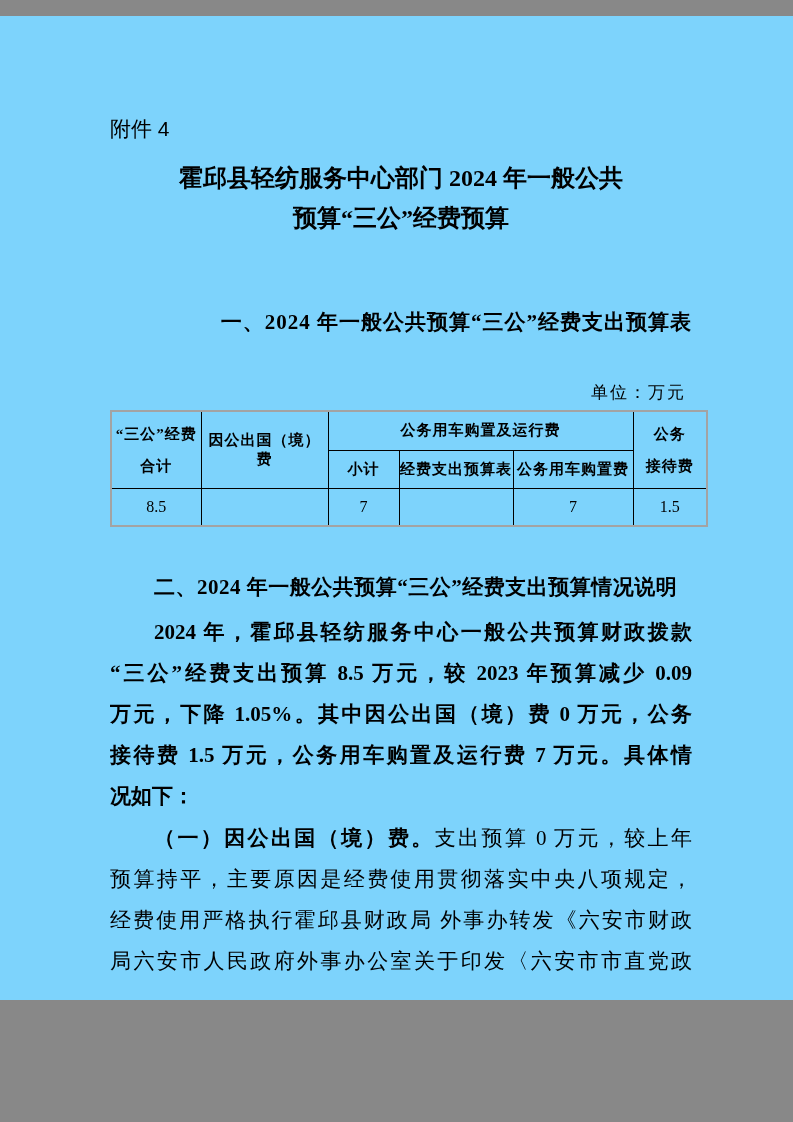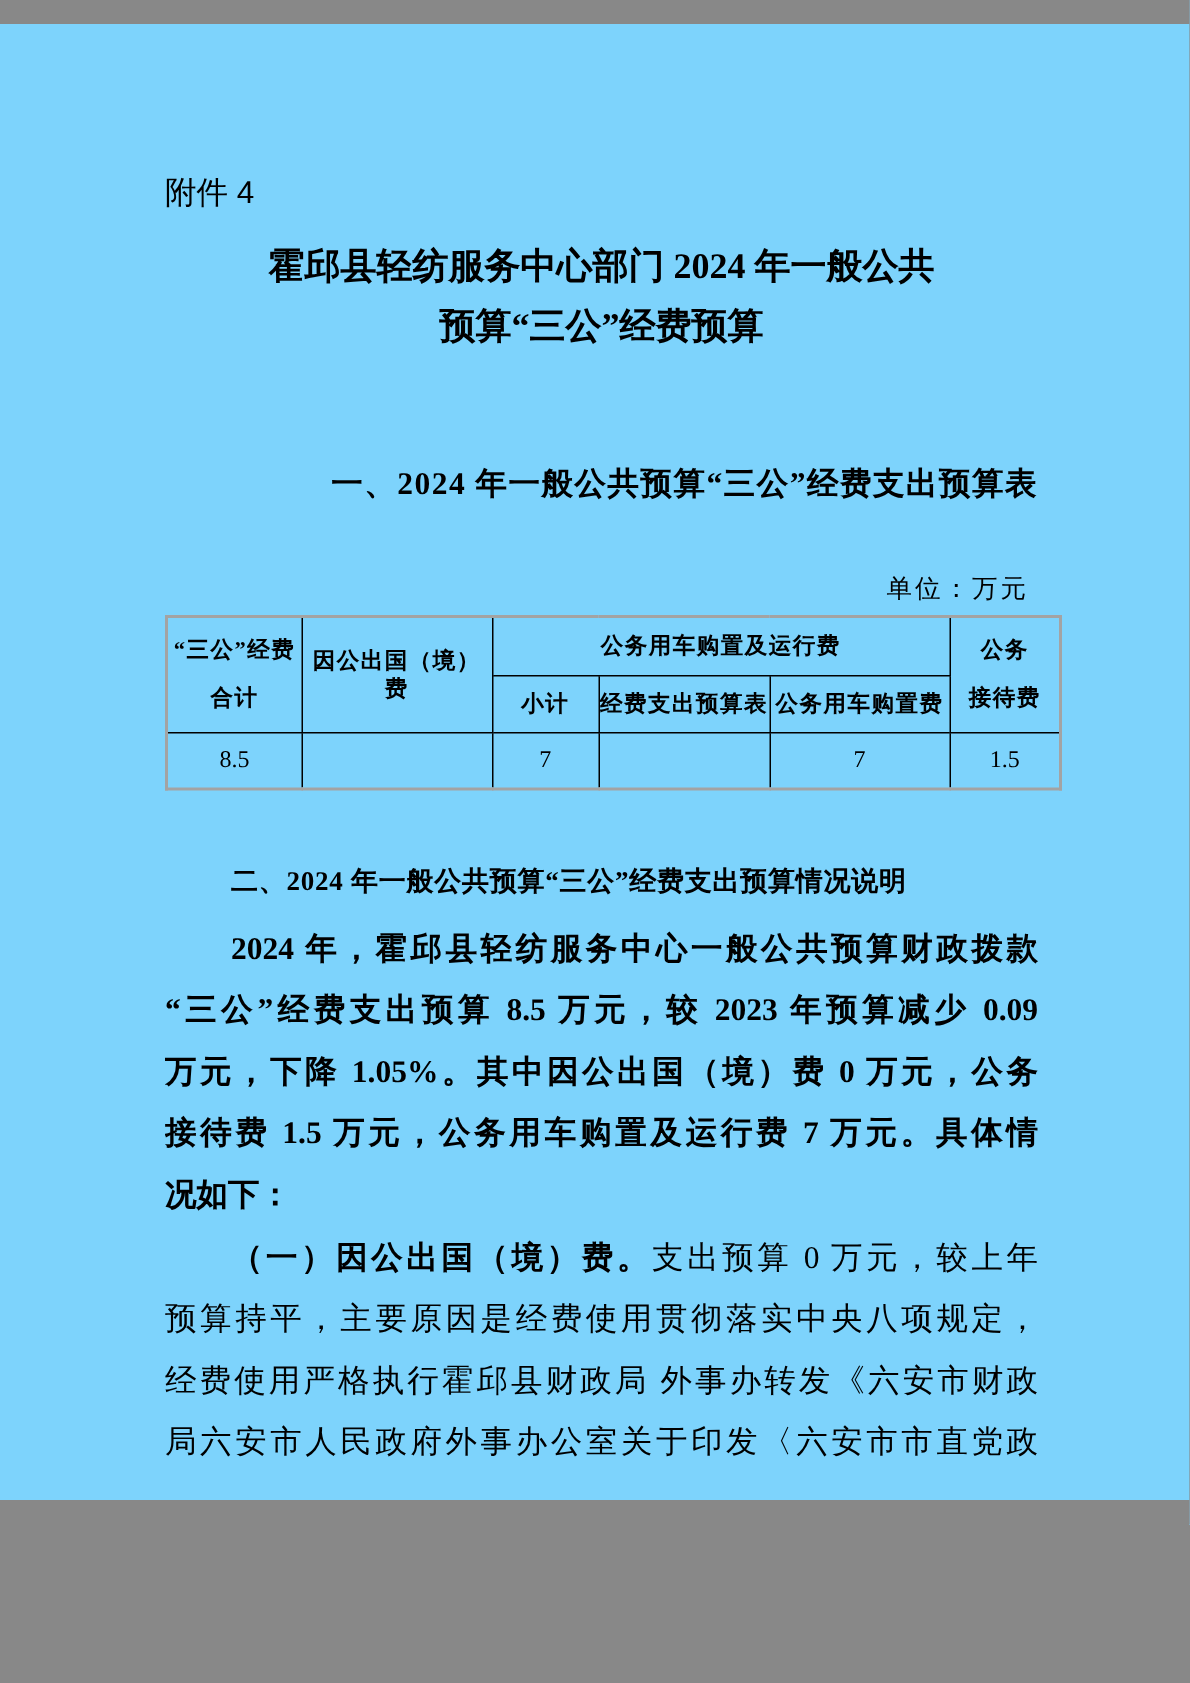--- a/index.html
+++ b/index.html
@@ -74,21 +74,21 @@
     font-weight: 400;
     font-size: 16px;
     letter-spacing: 0;
   }
   .two-line span { display: block; line-height: 22px; }
   .two-line span + span { margin-top: 10px; }
 
   .s2-heading {
     width: 582px;
     margin-top: 46px;
-    font-size: 18px;
+    font-size: 21px;
     font-weight: 700;
     line-height: 28px;
     text-indent: 44px;
     letter-spacing: 0.5px;
     white-space: nowrap;
   }
 
   .body-text { width: 582px; font-size: 21px; }
   .body-text .line {
     line-height: 41px;

